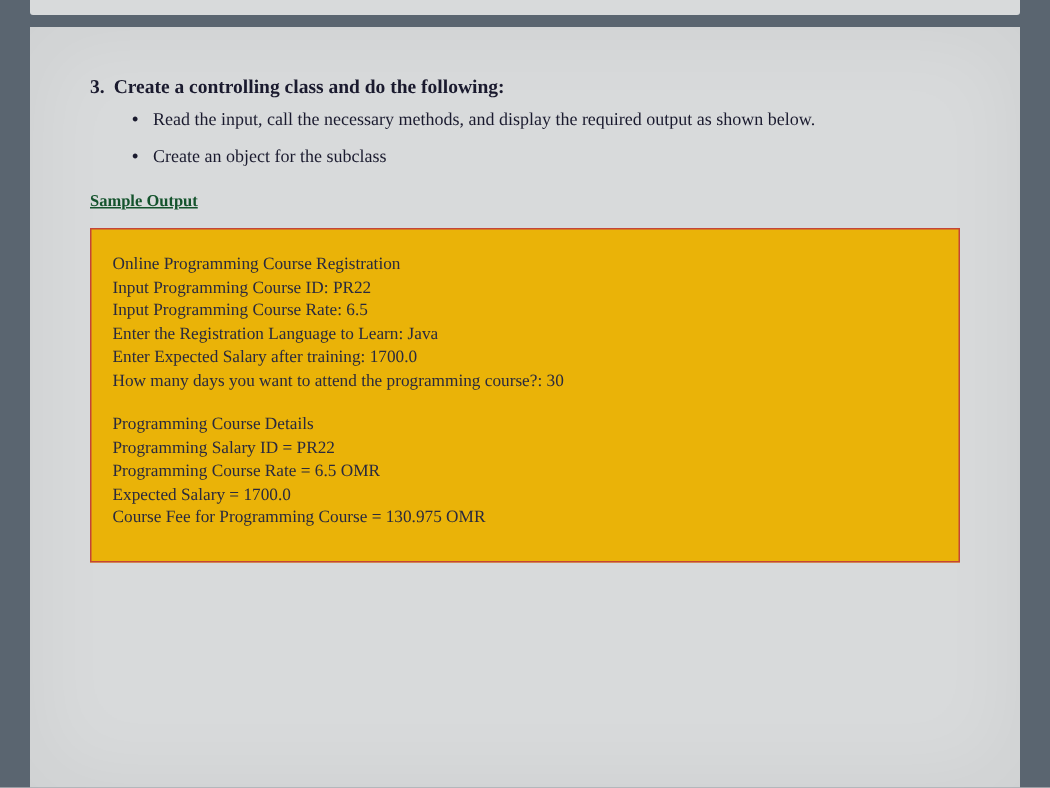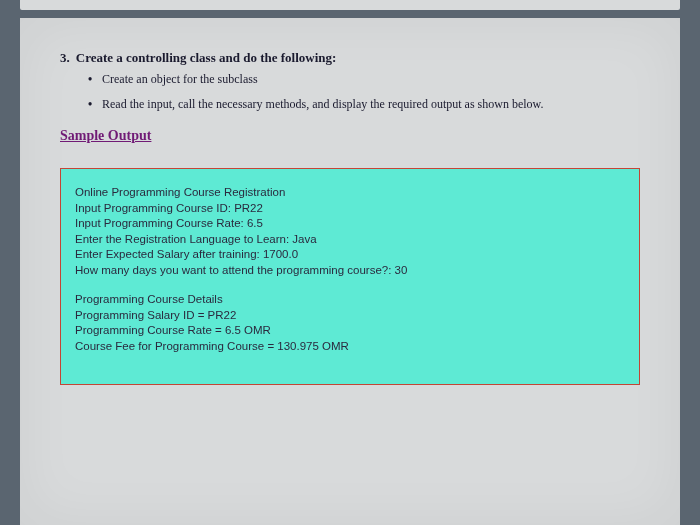--- a/index.html
+++ b/index.html
@@ -64,30 +64,30 @@
     }
     .bullet-list li::before {
       content: "•";
       position: absolute;
       left: 0;
       font-weight: bold;
     }
     .sample-output-heading {
       font-weight: bold;
       text-decoration: underline;
-      font-size: 14px;
-      color: #701a75;
+      font-size: 11px;
+      color: #14532d;
       margin-top: 16px;
-      margin-bottom: 24px;
+      margin-bottom: 12px;
     }
     .output-box {
       border: 1.5px solid #c44536;
-      padding: 16px 14px 30px 14px;
-      background: #5eead4;
-      font-family: Liberation Sans, sans-serif;
+      padding: 16px 14px 20px 14px;
+      background: #eab308;
+      font-family: Liberation Serif, serif;
       font-size: 11.5px;
       color: #2a2a3e;
       line-height: 1.35;
     }
     .output-line {
       white-space: nowrap;
     }
     .output-gap {
       height: 14px;
     }
@@ -98,33 +98,34 @@
 <div class="top-edge"></div>
 
 <div class="page">
 
   <div class="question-header">
     <span class="question-number">3.</span>
     <span class="question-text">Create a controlling class and do the following:</span>
   </div>
 
   <ul class="bullet-list">
+    <li>Read the input, call the necessary methods, and display the required output as shown below.</li>
     <li>Create an object for the subclass</li>
-    <li>Read the input, call the necessary methods, and display the required output as shown below.</li>
   </ul>
 
   <div class="sample-output-heading">Sample Output</div>
 
   <div class="output-box">
     <div class="output-line">Online Programming Course Registration</div>
     <div class="output-line">Input Programming Course ID: PR22</div>
     <div class="output-line">Input Programming Course Rate: 6.5</div>
     <div class="output-line">Enter the Registration Language to Learn: Java</div>
     <div class="output-line">Enter Expected Salary after training: 1700.0</div>
     <div class="output-line">How many days you want to attend the programming course?: 30</div>
     <div class="output-gap"></div>
     <div class="output-line">Programming Course Details</div>
     <div class="output-line">Programming Salary ID = PR22</div>
     <div class="output-line">Programming Course Rate = 6.5 OMR</div>
+    <div class="output-line">Expected Salary = 1700.0</div>
     <div class="output-line">Course Fee for Programming Course = 130.975 OMR</div>
   </div>
 
 </div>
 
 </body></html>

